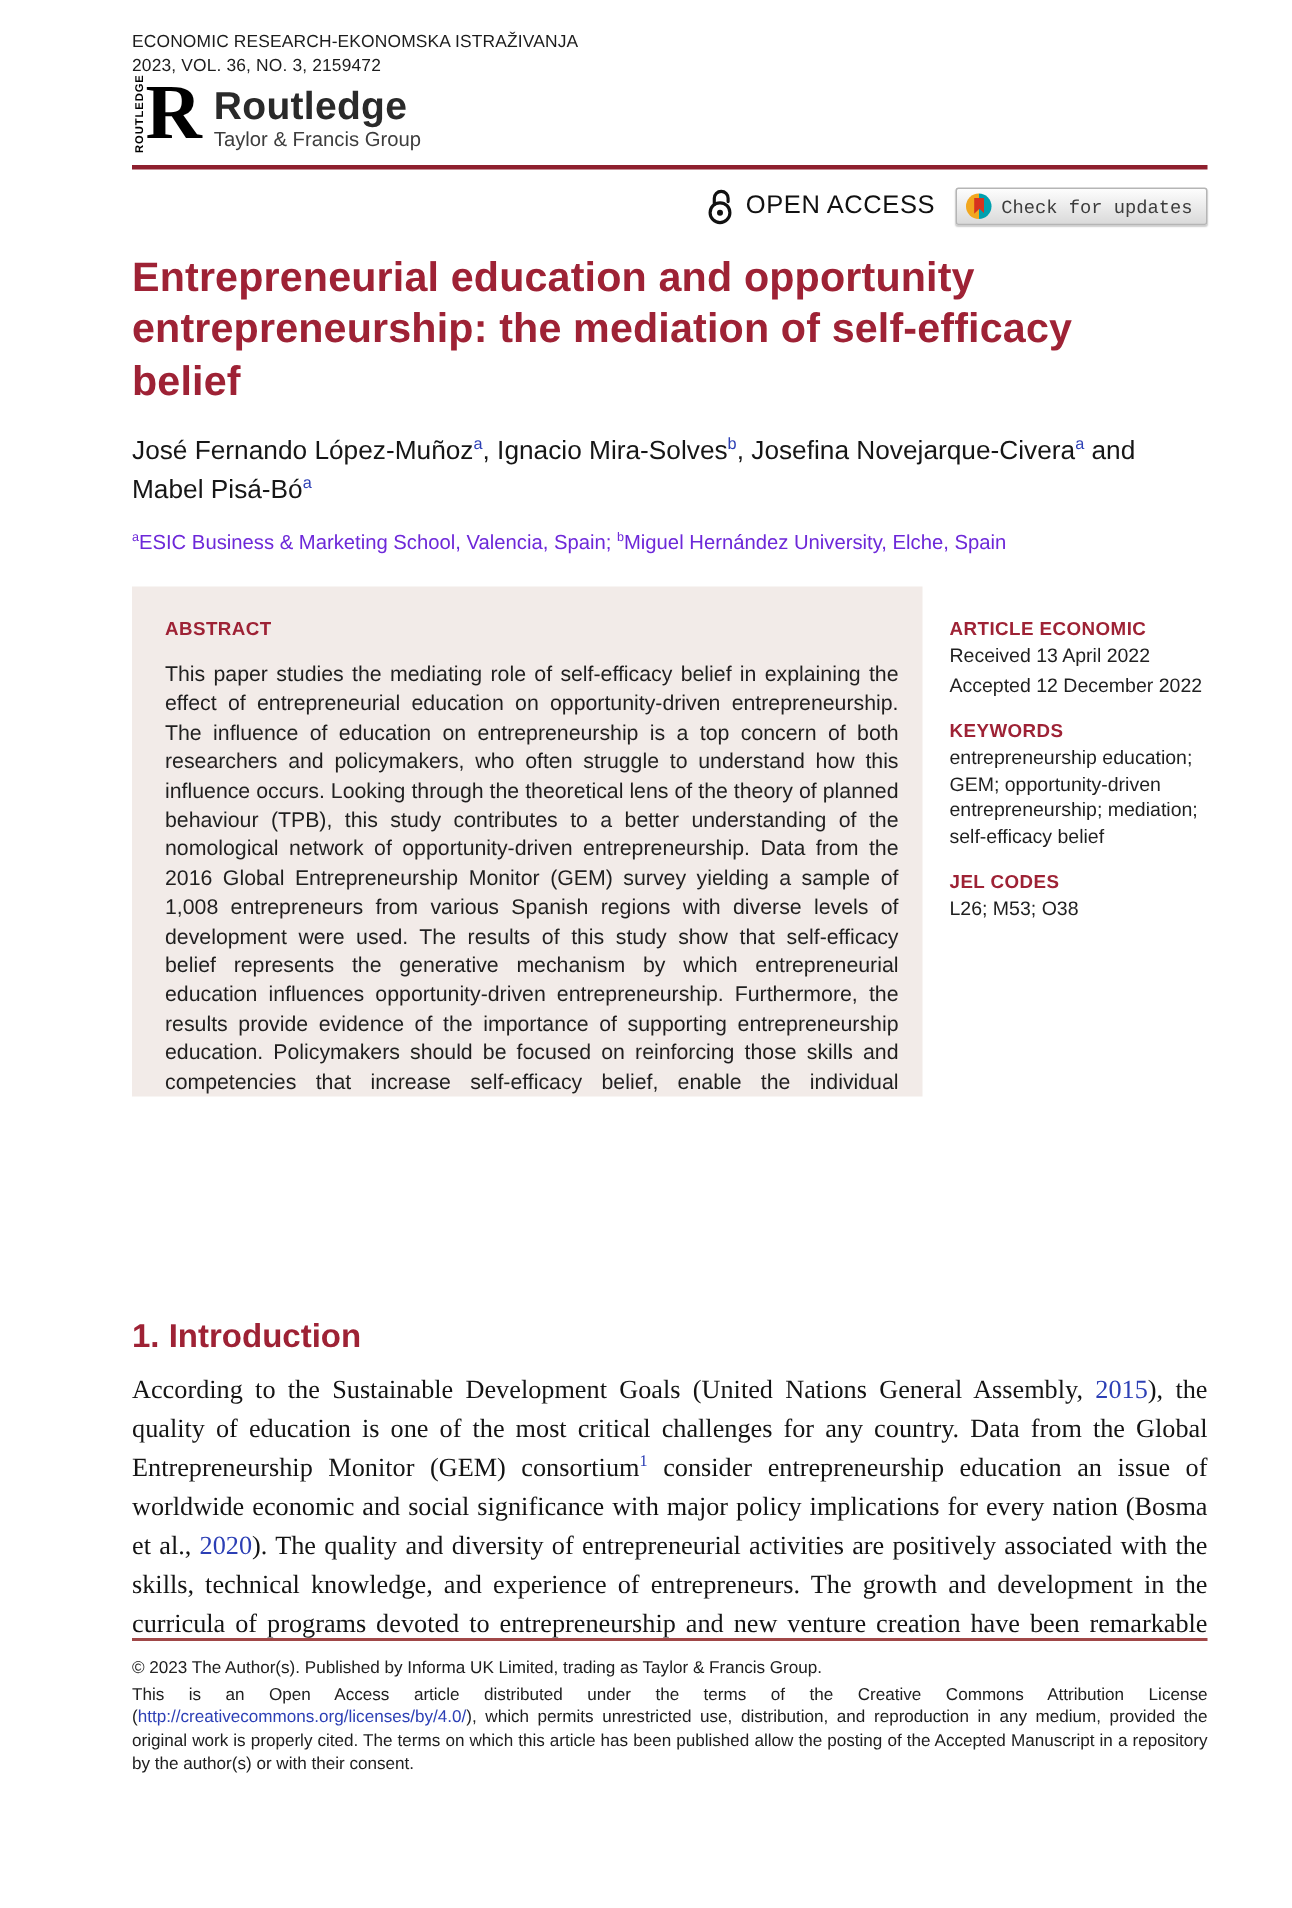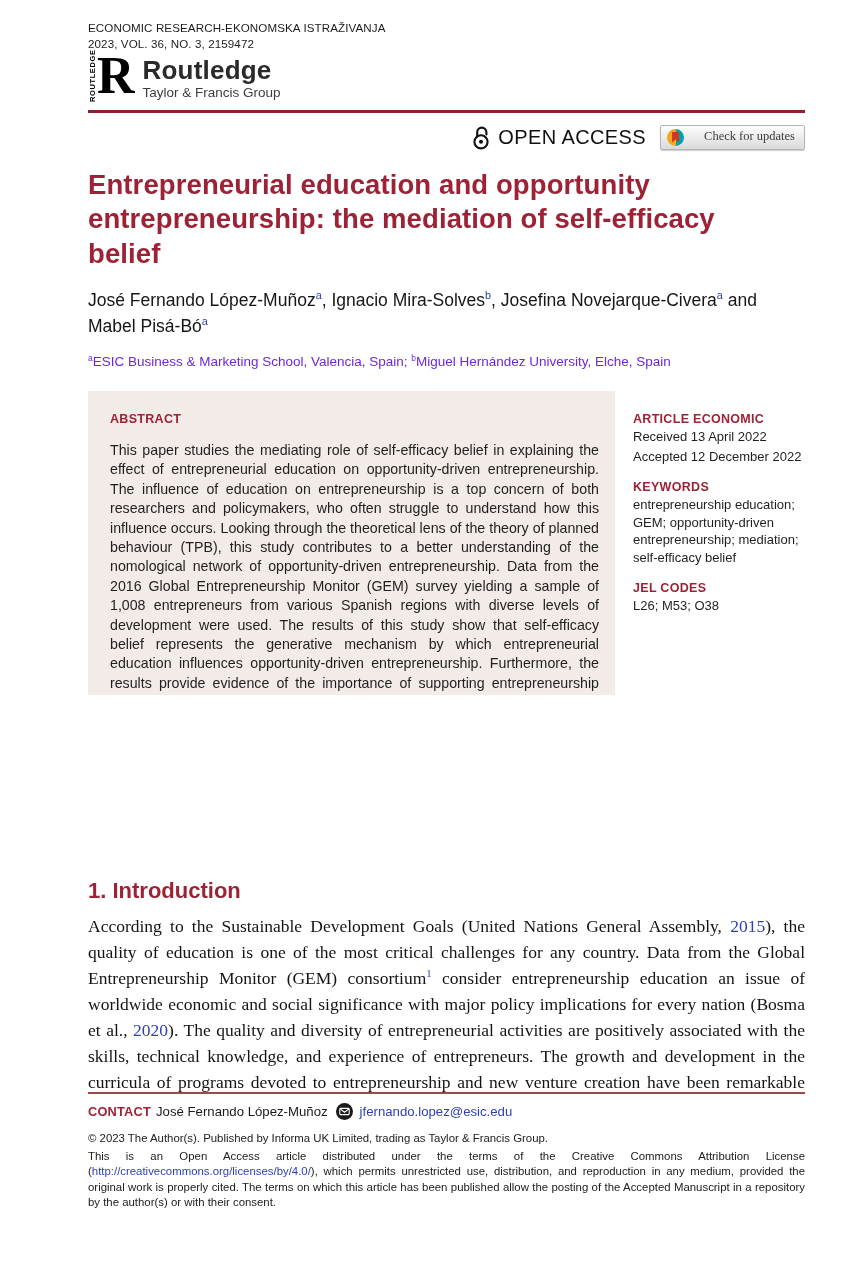--- a/index.html
+++ b/index.html
@@ -29,39 +29,39 @@
              letter-spacing:.6px;color:#000;height:52px;text-align:center;}
   .logo-r{font-family:"Liberation Serif",serif;font-weight:700;font-size:52px;line-height:52px;color:#000;}
   .logo-text{padding-top:6px;}
   .logo-name{font-size:26px;line-height:28px;font-weight:600;color:#2a2a2a;letter-spacing:.2px;}
   .logo-group{font-size:13.5px;color:#3d3d3d;margin-top:1px;}
 
   .rule-top{height:2.5px;background:var(--rule-dark);margin-top:8px;}
 
   
   .badge-row{display:flex;justify-content:flex-end;align-items:center;gap:14px;margin-top:11px;height:27px;}
-  .open-access{display:flex;align-items:center;gap:7px;font-size:20px;letter-spacing:.4px;color:#111;}
-  .check-btn{display:inline-flex;align-items:flex-start;gap:20px;padding:3px 9px 3px 6px;
+  .open-access{display:flex;align-items:center;gap:7px;font-size:17px;letter-spacing:.4px;color:#111;}
+  .check-btn{display:inline-flex;align-items:flex-end;gap:6px;padding:3px 9px 3px 6px;
     background:linear-gradient(180deg,#fdfdfd,#dadada);border:1px solid #b5b5b5;border-radius:2px;
-    font-family:Liberation Serif, serif;font-size:12.5px;color:#3c3c3c;cursor:pointer;
+    font-family:Liberation Mono, monospace;font-size:12.5px;color:#3c3c3c;cursor:pointer;
     box-shadow:0 1px 1px rgba(0,0,0,.2);}
   .crossmark{width:17px;height:17px;border-radius:50%;position:relative;flex:0 0 auto;
     background:linear-gradient(90deg,#f2a71f 0 50%,#00a0af 50% 100%);}
   .bookmark{position:absolute;left:5px;top:3.5px;width:7px;height:10.5px;background:#d6331f;
     clip-path:polygon(0 0,100% 0,100% 100%,50% 68%,0 100%);}
 
   
   .title{font-size:27.5px;line-height:34.5px;font-weight:700;color:var(--maroon);
          margin-top:17px;max-width:705px;letter-spacing:.1px;}
   .authors{font-size:17.5px;line-height:26px;margin-top:16px;max-width:717px;color:#161616;}
   .affiliations{font-size:13.5px;margin-top:15px;color:#6d28d9;}
 
   
   .abstract-row{display:flex;margin-top:22px;height:424px;}
-  .abstract-box{width:527px;height:304px;background:var(--abstract-bg);
+  .abstract-box{width:527px;height:340px;background:var(--abstract-bg);
     padding:21px 16px 0 22px;overflow:hidden;}
   .side-label{font-size:12.5px;font-weight:700;color:var(--maroon);letter-spacing:.3px;}
   .abstract-text{font-size:14.2px;line-height:19.4px;text-align:justify;margin-top:15px;color:#1f1f1f;
     hyphens:auto;-webkit-hyphens:auto;}
   .sidebar{width:172px;margin-left:18px;padding-top:21px;}
   .side-text{font-size:13px;line-height:17.5px;color:#1f1f1f;margin-top:2px;}
   .sidebar .mt{margin-top:15px;}
 
   
   .section-heading{font-size:22px;font-weight:700;color:var(--maroon);margin-top:63px;}
@@ -139,29 +139,17 @@
       <div class="side-text">L26; M53; O38</div>
     </div>
   </div>
 
   <h2 class="section-heading">1. Introduction</h2>
 
   <p class="body-text"><span>According to the Sustainable Development Goals (United Nations General Assembly, </span><span class="lnk">2015</span><span>), the quality of education is one of the most critical challenges for any country. Data from the Global Entrepreneurship Monitor (GEM) consortium</span><sup class="lnk">1</sup><span> consider entrepreneurship education an issue of worldwide economic and social significance with major policy implications for every nation (Bosma et al., </span><span class="lnk">2020</span><span>). The quality and diversity of entrepreneurial activities are positively associated with the skills, technical knowledge, and experience of entrepreneurs. The growth and development in the curricula of programs devoted to entrepreneurship and new venture creation have been remarkable (Kuratko, </span><span class="lnk">2005</span><span>). However, education is universally regarded as the least</span></p>
 
   <div class="footer">
     <div class="rule-footer"></div>
-    <div class="contact-line">
-      <span class="contact-label">CONTACT</span>
-      <span>José Fernando López-Muñoz</span>
-      <span class="mail-icon">
-        <svg width="17" height="17" viewBox="0 0 17 17" aria-hidden="true">
-          <circle cx="8.5" cy="8.5" r="8.5" fill="#1a1a1a"></circle>
-          <rect x="3.8" y="5.4" width="9.4" height="6.2" rx="0.8" fill="none" stroke="#fff" stroke-width="1.1"></rect>
-          <path d="M4.1 5.9 L8.5 9.2 L12.9 5.9" fill="none" stroke="#fff" stroke-width="1.1"></path>
-        </svg>
-      </span>
-      <a class="lnk">jfernando.lopez@esic.edu</a>
-    </div>
     <p class="copyright">© 2023 The Author(s). Published by Informa UK Limited, trading as Taylor &amp; Francis Group.</p>
     <p class="license"><span>This is an Open Access article distributed under the terms of the Creative Commons Attribution License (</span><span class="lnk">http://creativecommons.org/licenses/by/4.0/</span><span>), which permits unrestricted use, distribution, and reproduction in any medium, provided the original work is properly cited. The terms on which this article has been published allow the posting of the Accepted Manuscript in a repository by the author(s) or with their consent.</span></p>
   </div>
 
 </div>
 
 </body></html>

